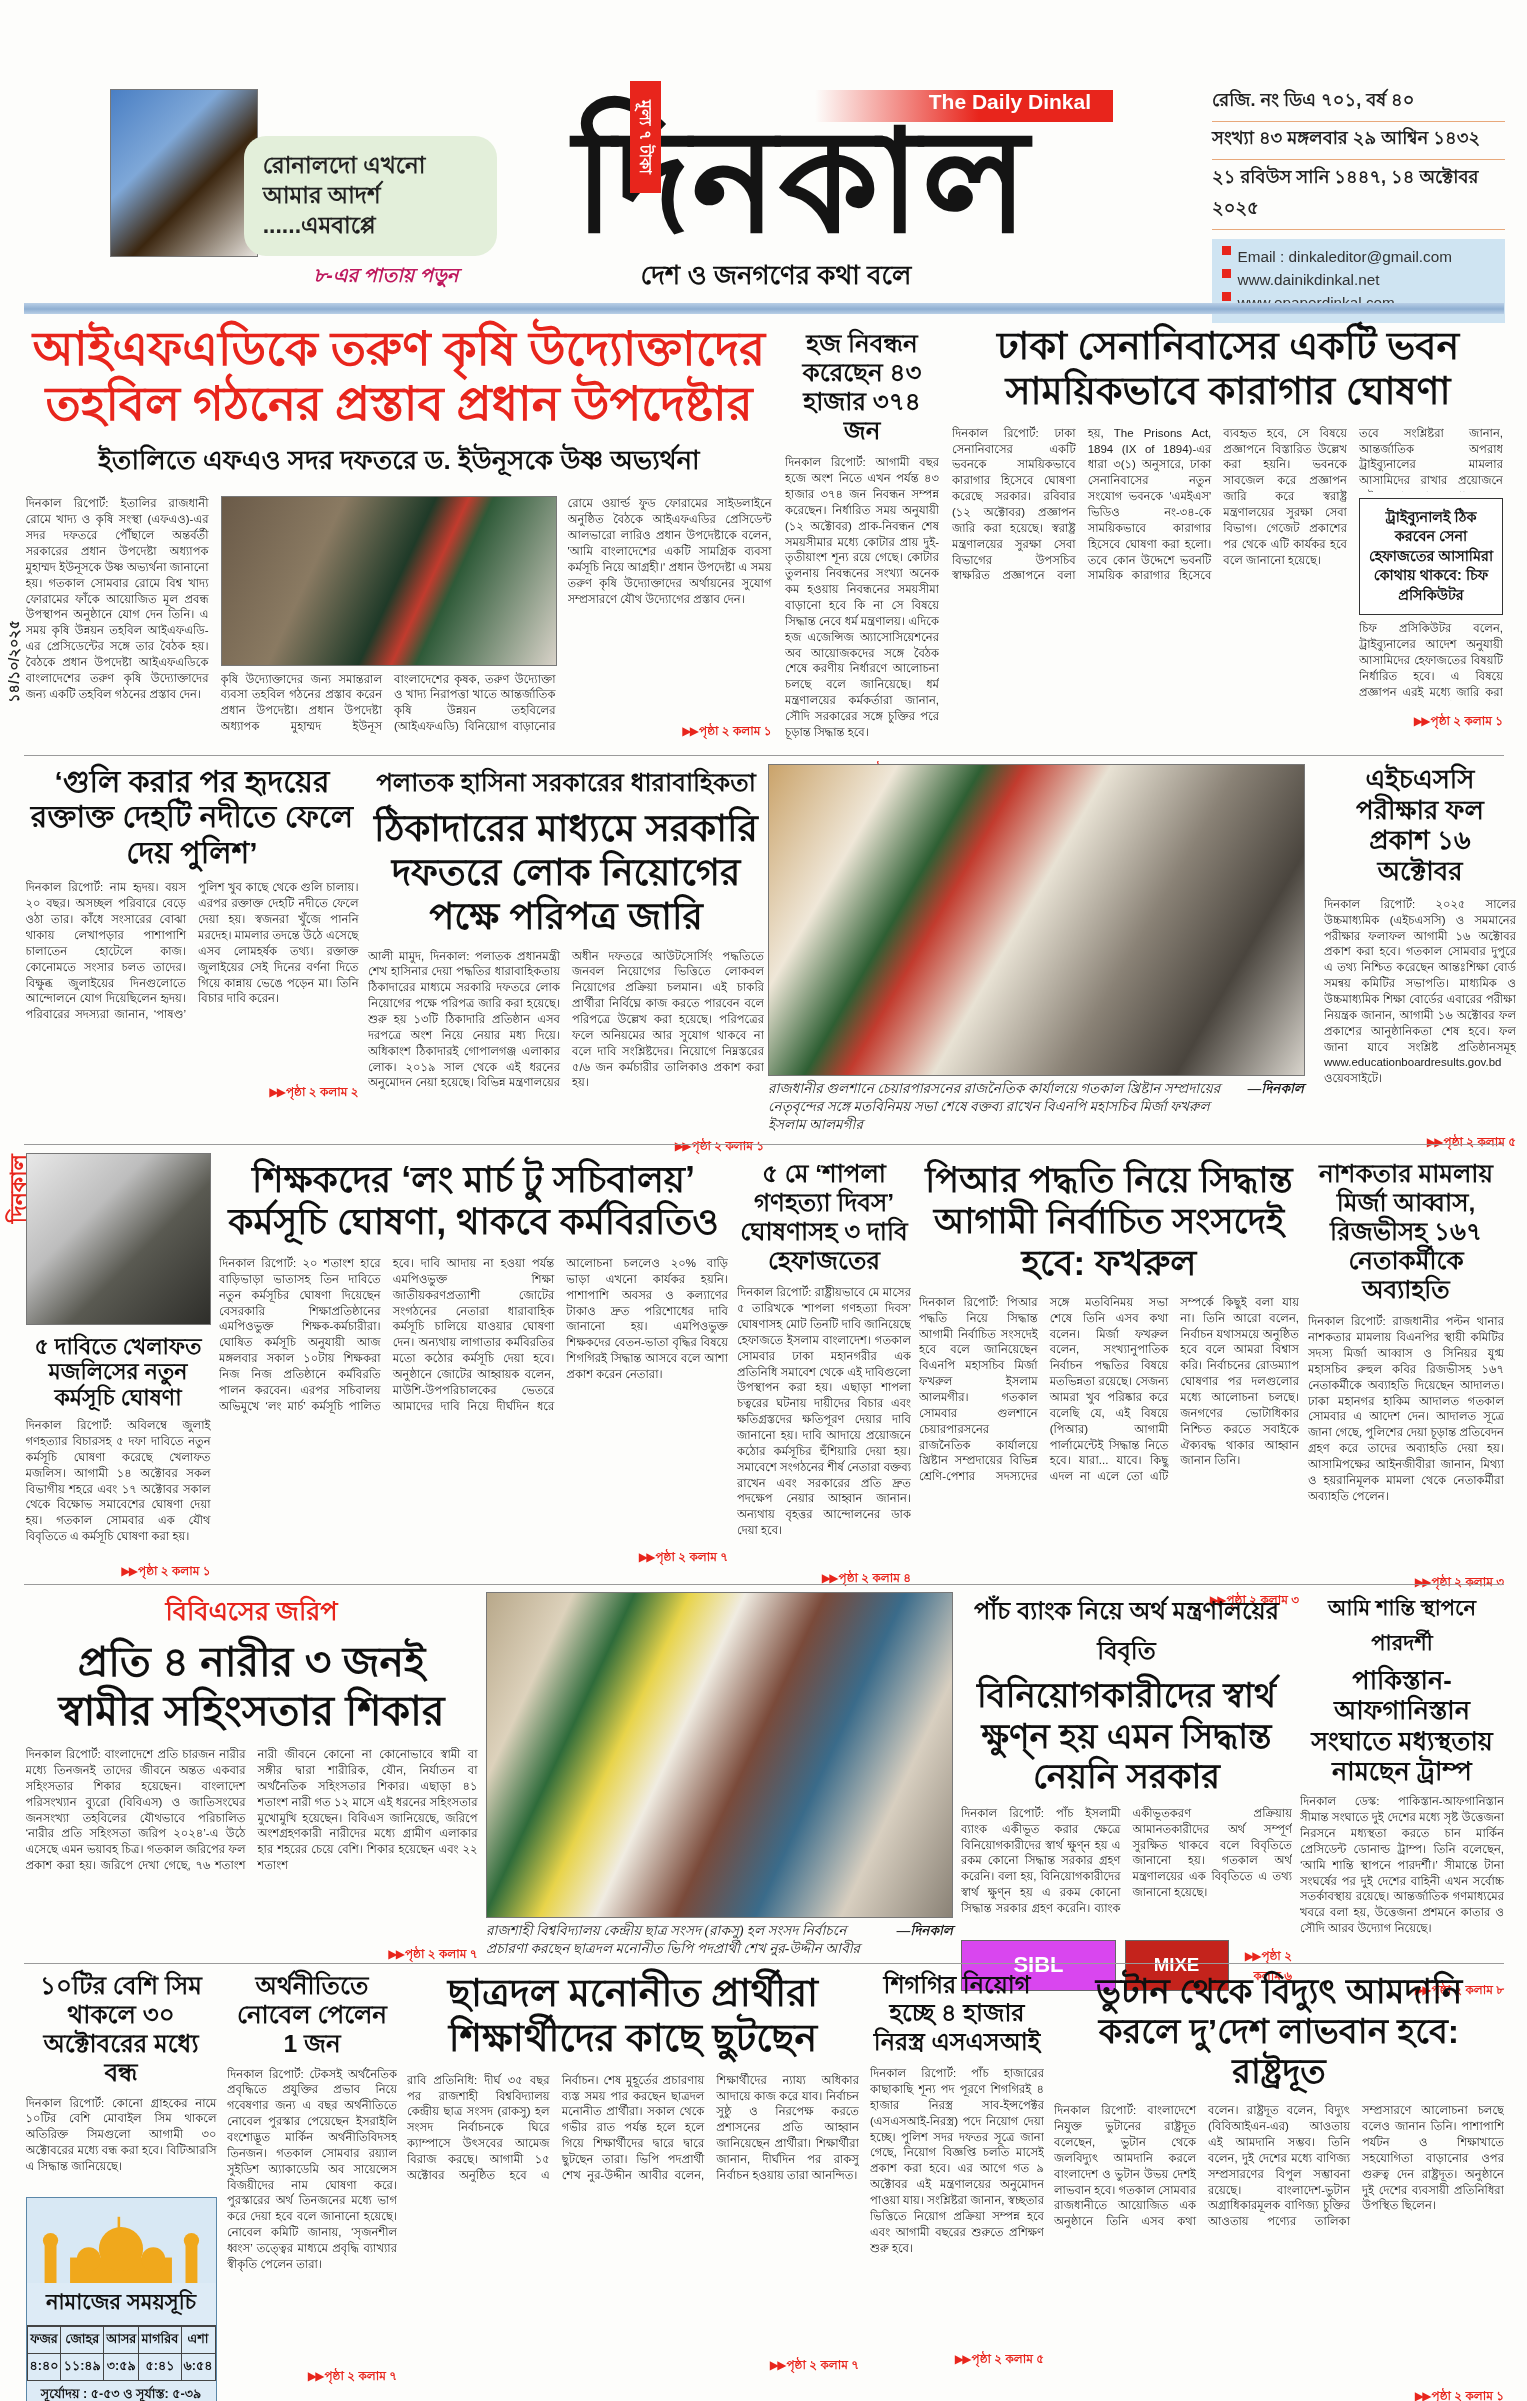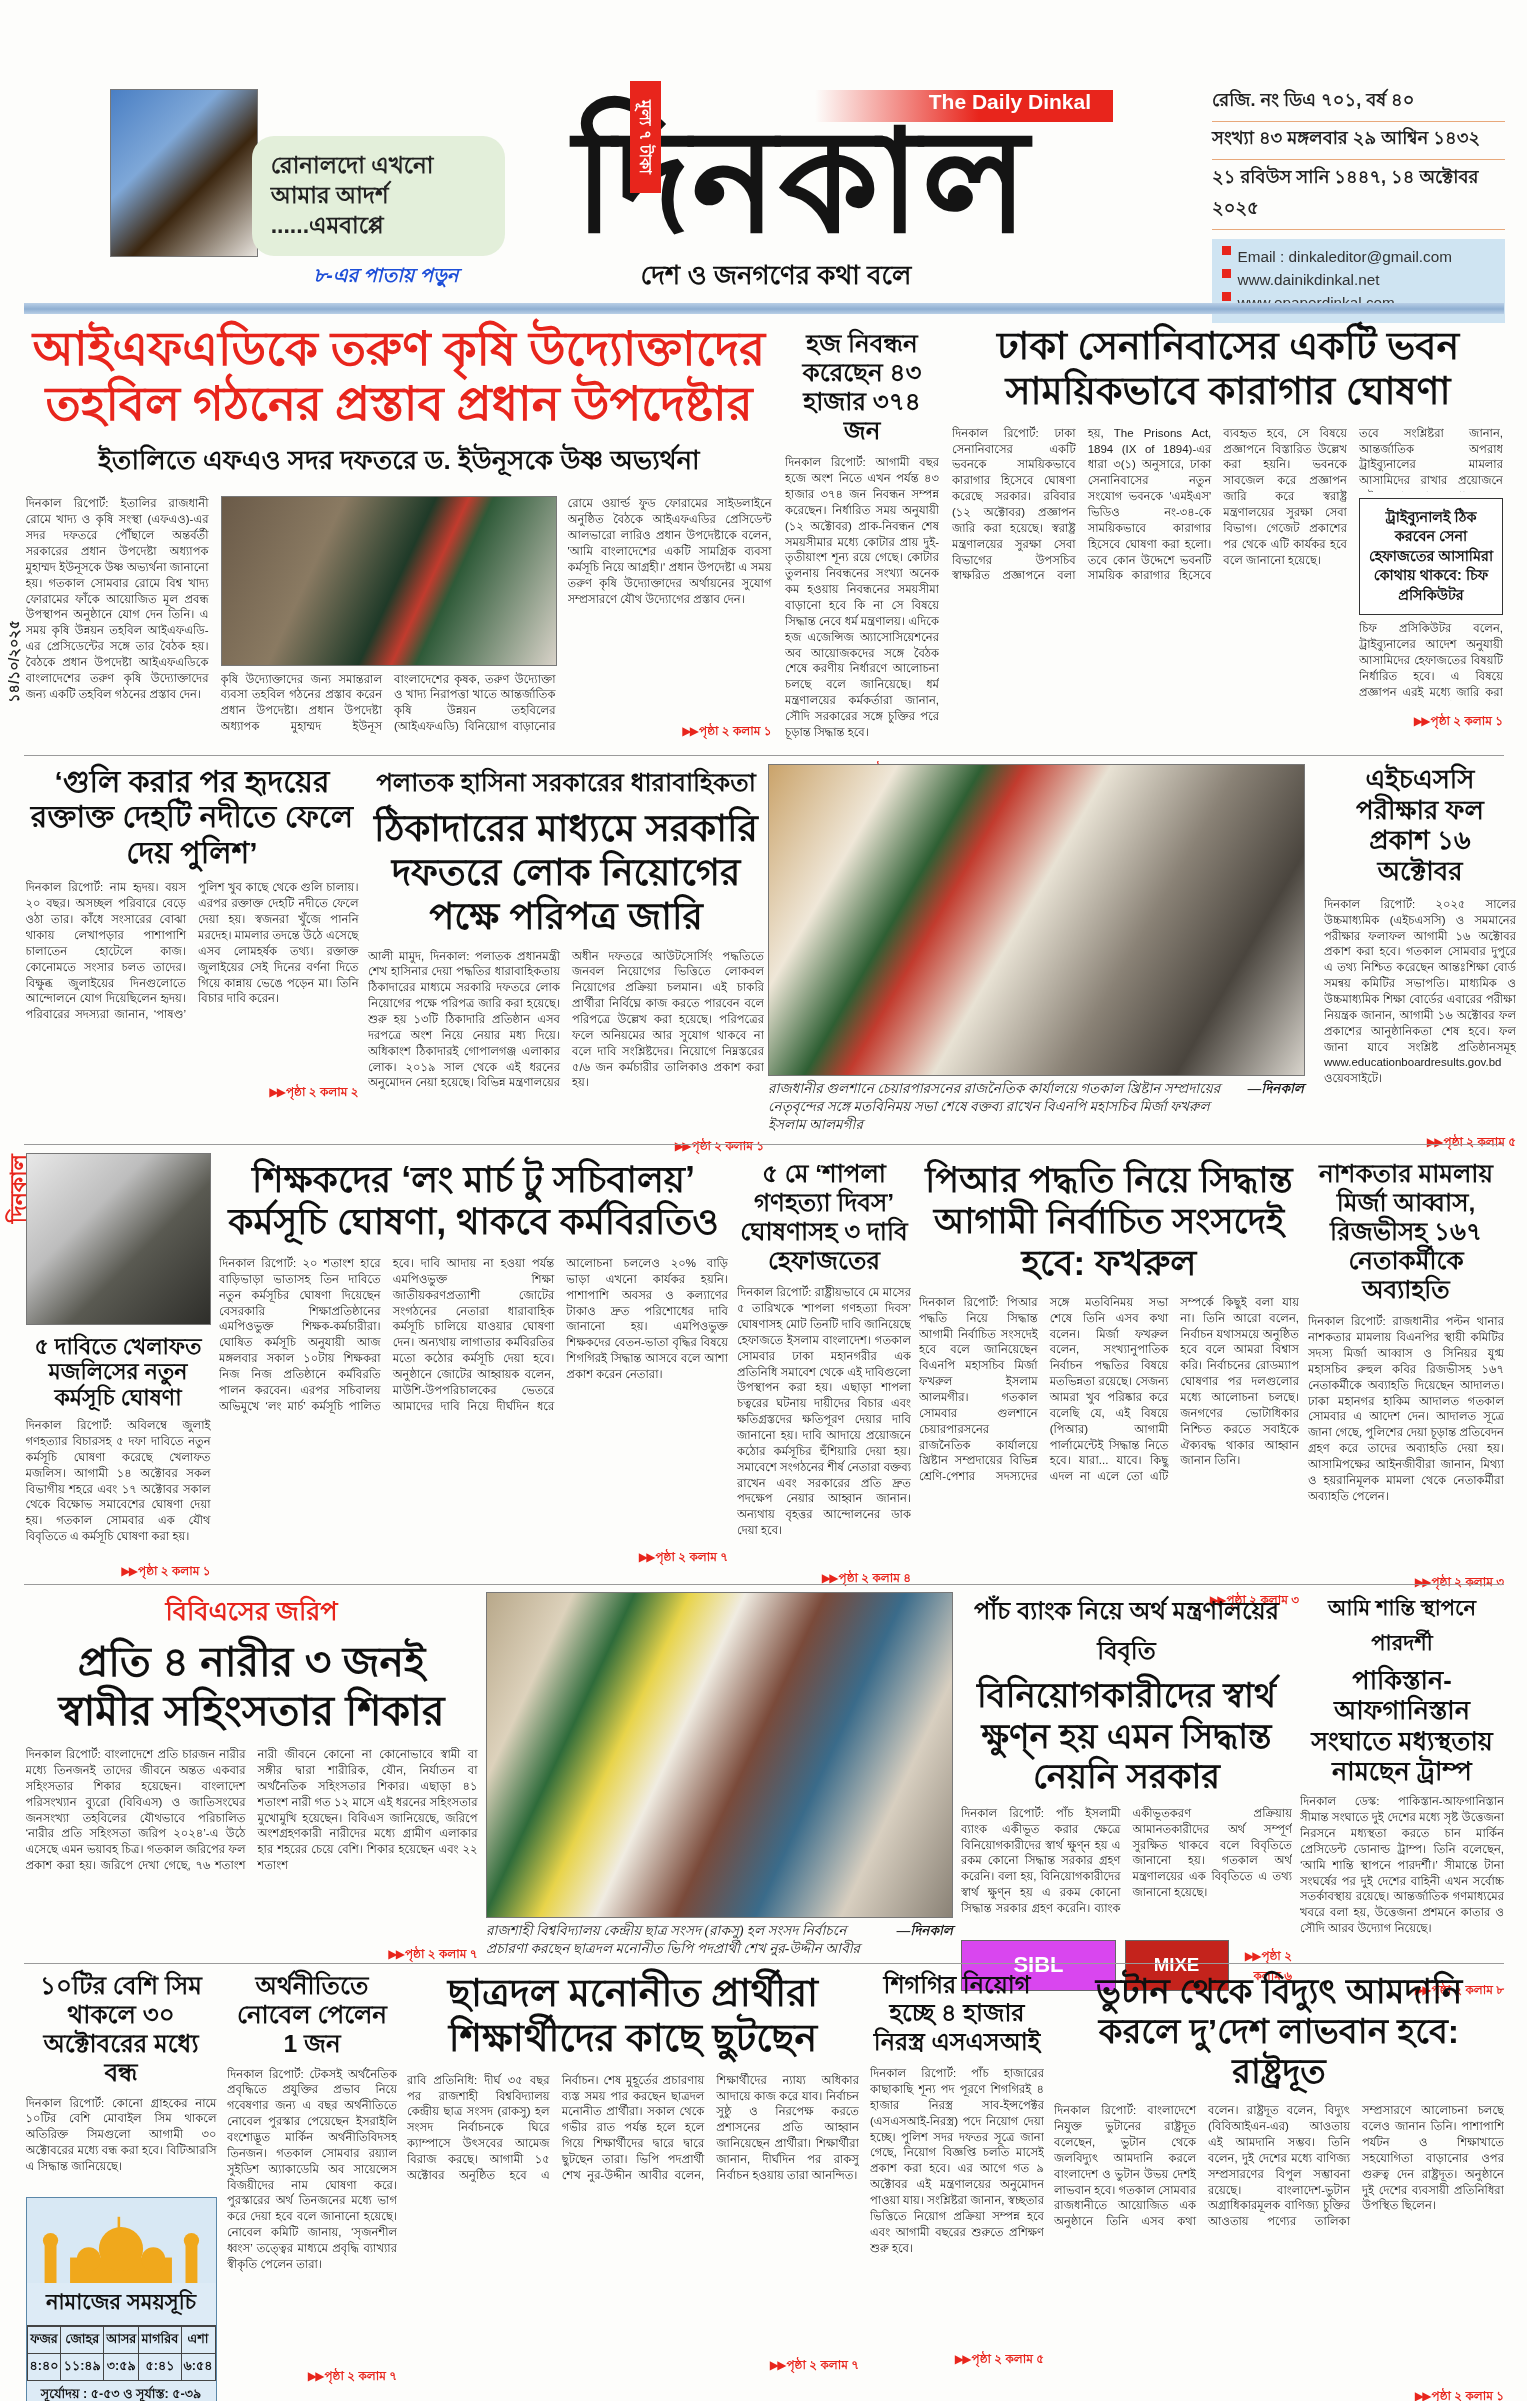--- a/index.html
+++ b/index.html
@@ -1,21 +1,21 @@
 <!DOCTYPE html>
 <html style="font-size:13.6px"><head>
 <meta charset="utf-8">
 <style>
   html,body{margin:0;padding:0;}
   body{width:1528px;height:2401px;position:relative;background:#fdfdfb;font-family:"Liberation Sans","DejaVu Sans",sans-serif;color:#111;overflow:hidden;}
   .abs{position:absolute;}
   
   .teaser-photo{width:146px;height:166px;border:0.8px solid #888;background:linear-gradient(135deg,#4a7fc4 0%,#7fa8d8 35%,#3b260f 60%,#e8e4de 100%);}
   .bubble{background:#e3efda;border-radius:22px;padding:15.3px 18.7px;font-size:23px;font-weight:bold;line-height:1.3;color:#222;}
-  .teaser-ref{font-size:19.5px;font-weight:bold;font-style:italic;color:#1d4ed8;text-align:center;}
+  .teaser-ref{font-size:19.5px;font-weight:bold;font-style:italic;color:#be185d;text-align:center;}
   .logo{font-size:143px;font-weight:800;line-height:1;color:#141414;letter-spacing:1.7px;white-space:nowrap;}
   .daily-banner{height:32px;background:linear-gradient(to right,rgba(232,37,28,0) 0%,#e8251c 55%);color:#fff;font-size:21px;font-weight:bold;display:flex;justify-content:flex-end;padding-right:22px;}
   .ribbon{width:31px;height:112px;background:#e8251c;color:#fff;display:flex;align-items:center;justify-content:center;font-size:16px;font-weight:bold;writing-mode:vertical-rl;}
   .tagline{font-size:26px;font-weight:bold;color:#111;text-align:center;}
   .regline{font-size:18px;font-weight:bold;border-bottom:1.7px solid #e8a87a;padding:2.5px 0 4.2px;color:#222;}
   .contactbox{background:#cfe4f2;padding:7.6px 10.2px;font-size:15.3px;line-height:1.5;color:#333;}
   .contactbox .row{display:flex;gap:6px;}
   .sq{width:9.3px;height:9.3px;background:#e8251c;display:inline-block;flex:0 0 auto;}
   .bluebar{height:11px;background:linear-gradient(#b9cfe6,#8fafd2 55%,#b9cfe6);}
   
@@ -42,21 +42,21 @@
   .prayer table{width:100%;border-collapse:collapse;}
   .prayer td{border:0.8px solid #444;font-size:12.7px;text-align:center;padding:2.5px 0.8px;font-weight:bold;}
   .prayer .foot{font-size:12.7px;font-weight:bold;text-align:center;padding:3.4px 0;}
   .adbox{display:flex;align-items:center;justify-content:center;font-weight:800;color:#fff;border:0.8px solid #666;}
 </style>
 </head>
 <body>
 
 <div class="abs" style="left:0;top:0;width:1528px;height:301px;">
   <div class="abs photo teaser-photo" style="left:110px;top:89px;"></div>
-  <div class="abs bubble" style="left:252px;top:136px;width:216px;">
+  <div class="abs bubble" style="left:244px;top:136px;width:216px;">
     <span>রোনালদো এখনো আমার আদর্শ ......এমবাপ্পে</span>
   </div>
   <div class="abs teaser-ref" style="left:267px;top:261px;width:238px;">৮-এর পাতায় পড়ুন</div>
 
   <div class="abs daily-banner" style="left:815px;top:90px;width:276px;">
     <span>The Daily Dinkal</span>
   </div>
   <div class="abs logo" style="left:509px;top:110px;width:586px;text-align:center;">দিনকাল</div>
   <div class="abs ribbon" style="left:630px;top:81px;">
     <span>মূল্য ৭ টাকা</span>

